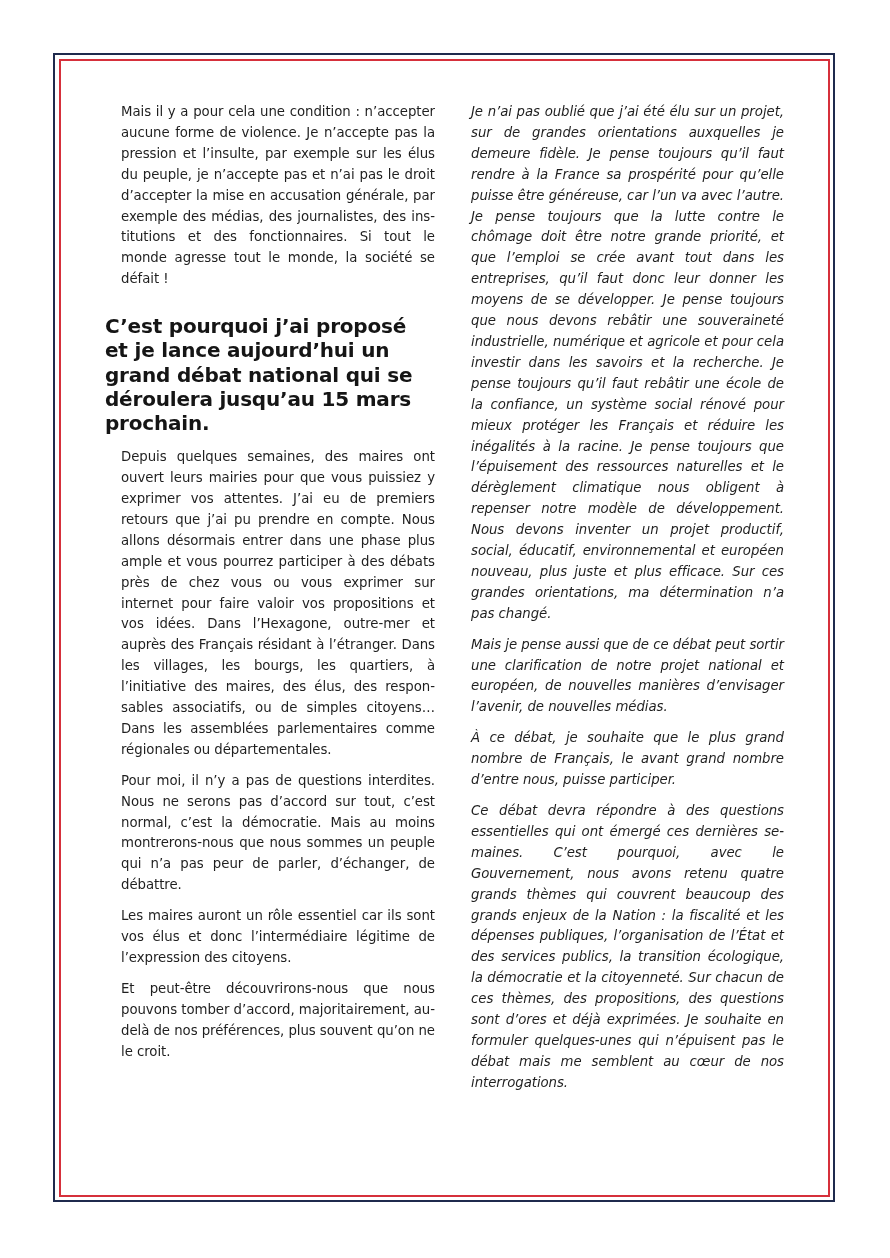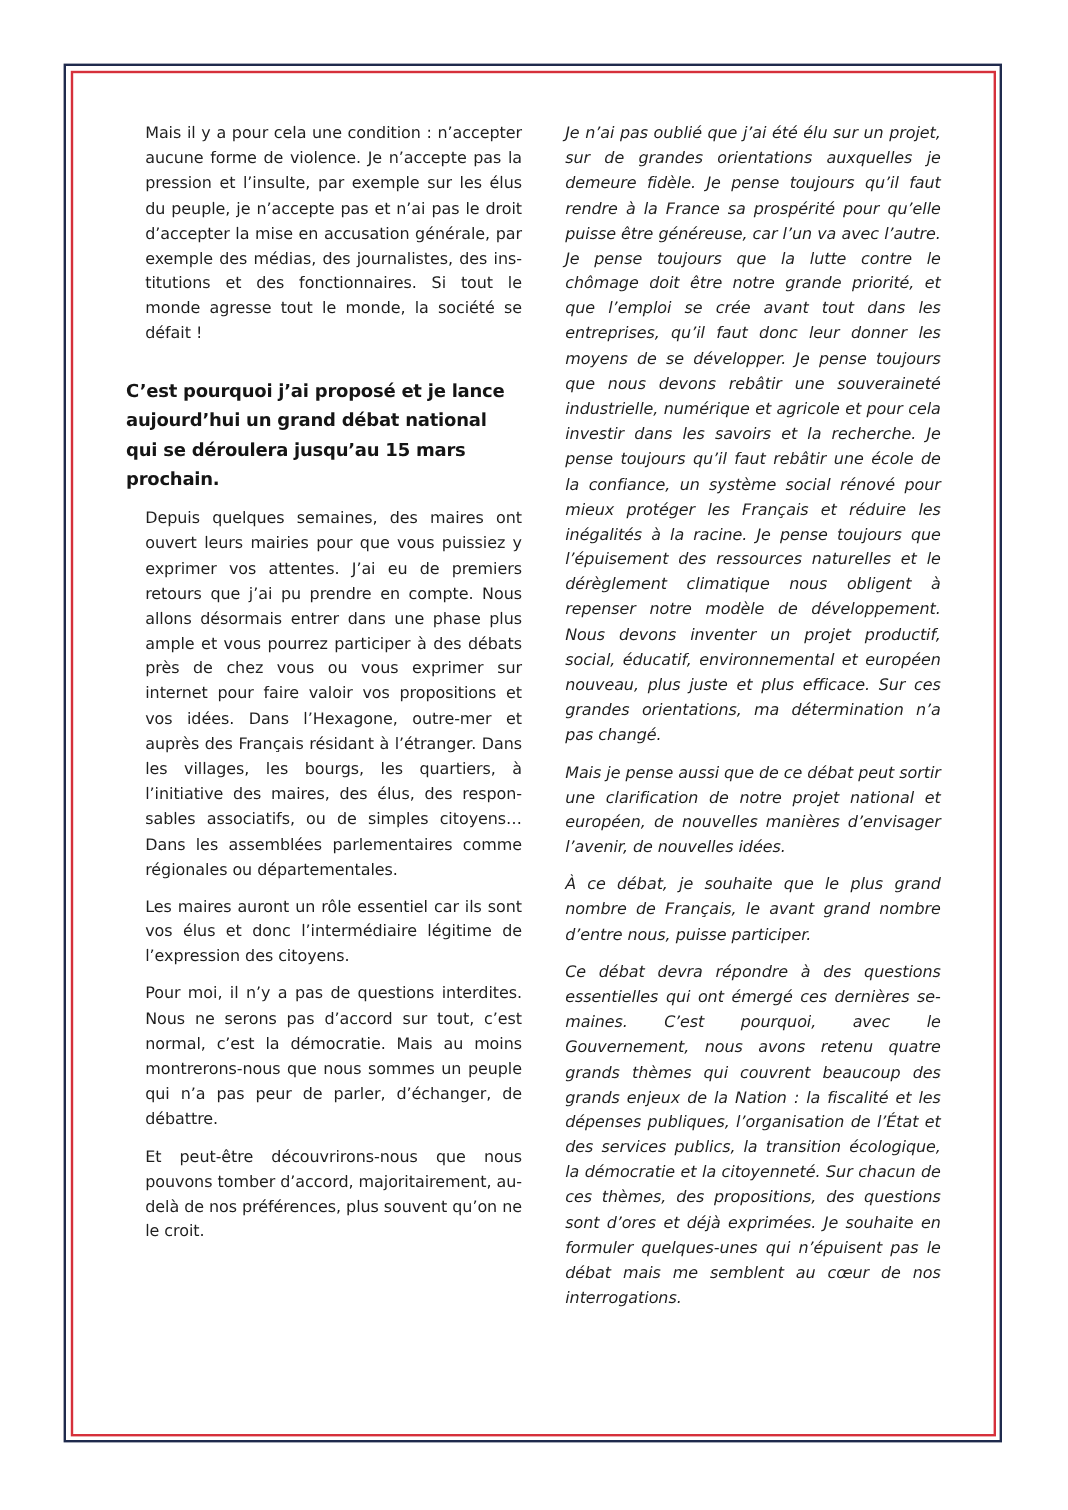--- a/index.html
+++ b/index.html
@@ -46,39 +46,39 @@
       font-size: 13.3px;
       line-height: 20.9px;
       text-align: justify;
       hyphens: manual;
       letter-spacing: -0.05px;
     }
     h2.heading {
       margin: 24px 0 12px 0;
       font-family: "DejaVu Sans", sans-serif;
       font-weight: bold;
-      font-size: 15px;
+      font-size: 20px;
       line-height: 24.2px;
       color: #151515;
       letter-spacing: -0.2px;
     }
   </style>
 </head>
 <body>
 
 <div class="frame-outer"></div>
 <div class="frame-inner"></div>
 
 <div class="column col-left">
   <p class="para">Mais il y a pour cela une condition : n’accepter aucune forme de violence. Je n’accepte pas la pression et l’insulte, par exemple sur les élus du peuple, je n’accepte pas et n’ai pas le droit d’accepter la mise en accusation générale, par exemple des médias, des journalistes, des ins­titutions et des fonctionnaires. Si tout le monde agresse tout le monde, la société se défait !</p>
   <h2 class="heading">C’est pourquoi j’ai proposé et je lance aujourd’hui un grand débat national qui se déroulera jusqu’au 15 mars prochain.</h2>
   <p class="para">Depuis quelques semaines, des maires ont ouvert leurs mairies pour que vous puissiez y exprimer vos attentes. J’ai eu de premiers retours que j’ai pu prendre en compte. Nous allons désormais entrer dans une phase plus ample et vous pourrez participer à des débats près de chez vous ou vous exprimer sur internet pour faire valoir vos propositions et vos idées. Dans l’Hexagone, outre-mer et auprès des Français résidant à l’étranger. Dans les villages, les bourgs, les quartiers, à l’initiative des maires, des élus, des respon­sables associatifs, ou de simples citoyens… Dans les assemblées parlementaires comme régionales ou départementales.</p>
+  <p class="para">Pour moi, il n’y a pas de questions interdites. Nous ne serons pas d’accord sur tout, c’est normal, c’est la démocratie. Mais au moins montrerons-nous que nous sommes un peuple qui n’a pas peur de parler, d’échanger, de débattre.</p>
   <p class="para">Les maires auront un rôle essentiel car ils sont vos élus et donc l’intermédiaire légitime de l’expression des citoyens.</p>
-  <p class="para">Pour moi, il n’y a pas de questions interdites. Nous ne serons pas d’accord sur tout, c’est normal, c’est la démocratie. Mais au moins montrerons-nous que nous sommes un peuple qui n’a pas peur de parler, d’échanger, de débattre.</p>
   <p class="para">Et peut-être découvrirons-nous que nous pouvons tomber d’accord, majoritairement, au-delà de nos préférences, plus souvent qu’on ne le croit.</p>
 </div>
 
 <div class="column col-right">
   <p class="para">Je n’ai pas oublié que j’ai été élu sur un projet, sur de grandes orientations auxquelles je demeure fidèle. Je pense toujours qu’il faut rendre à la France sa prospérité pour qu’elle puisse être généreuse, car l’un va avec l’autre. Je pense toujours que la lutte contre le chômage doit être notre grande priorité, et que l’emploi se crée avant tout dans les entreprises, qu’il faut donc leur donner les moyens de se développer. Je pense toujours que nous devons rebâtir une souveraineté industrielle, numérique et agricole et pour cela investir dans les savoirs et la recherche. Je pense toujours qu’il faut rebâtir une école de la confiance, un système social rénové pour mieux protéger les Français et réduire les inégalités à la racine. Je pense toujours que l’épuisement des ressources naturelles et le dérèglement climatique nous obligent à repenser notre modèle de développement. Nous devons inventer un projet  productif, social, éducatif, environnemental et européen nouveau, plus juste et plus efficace. Sur ces grandes orienta­tions, ma détermination n’a pas changé.</p>
-  <p class="para">Mais je pense aussi que de ce débat peut sortir une clarification de notre projet national et européen, de nouvelles manières d’envisager l’avenir, de nouvelles idées.</p>
+  <p class="para">Mais je pense aussi que de ce débat peut sortir une clarification de notre projet national et européen, de nouvelles manières d’envisager l’avenir, de nouvelles médias.</p>
   <p class="para">À ce débat, je souhaite que le plus grand nombre de Français, le avant grand nombre d’entre nous, puisse participer.</p>
   <p class="para">Ce débat devra répondre à des questions essentielles qui ont émergé ces dernières se­maines. C’est pourquoi, avec le Gouvernement, nous avons retenu quatre grands thèmes qui couvrent beaucoup des grands enjeux de la Nation : la fiscalité et les dépenses publiques, l’organisation de l’État et des services publics, la transition écologique, la démocratie et la citoyenneté. Sur chacun de ces thèmes, des propositions, des questions sont d’ores et déjà exprimées. Je souhaite en formuler quelques-unes qui n’épuisent pas le débat mais me semblent au cœur de nos interrogations.</p>
 </div>
 
 </body></html>

